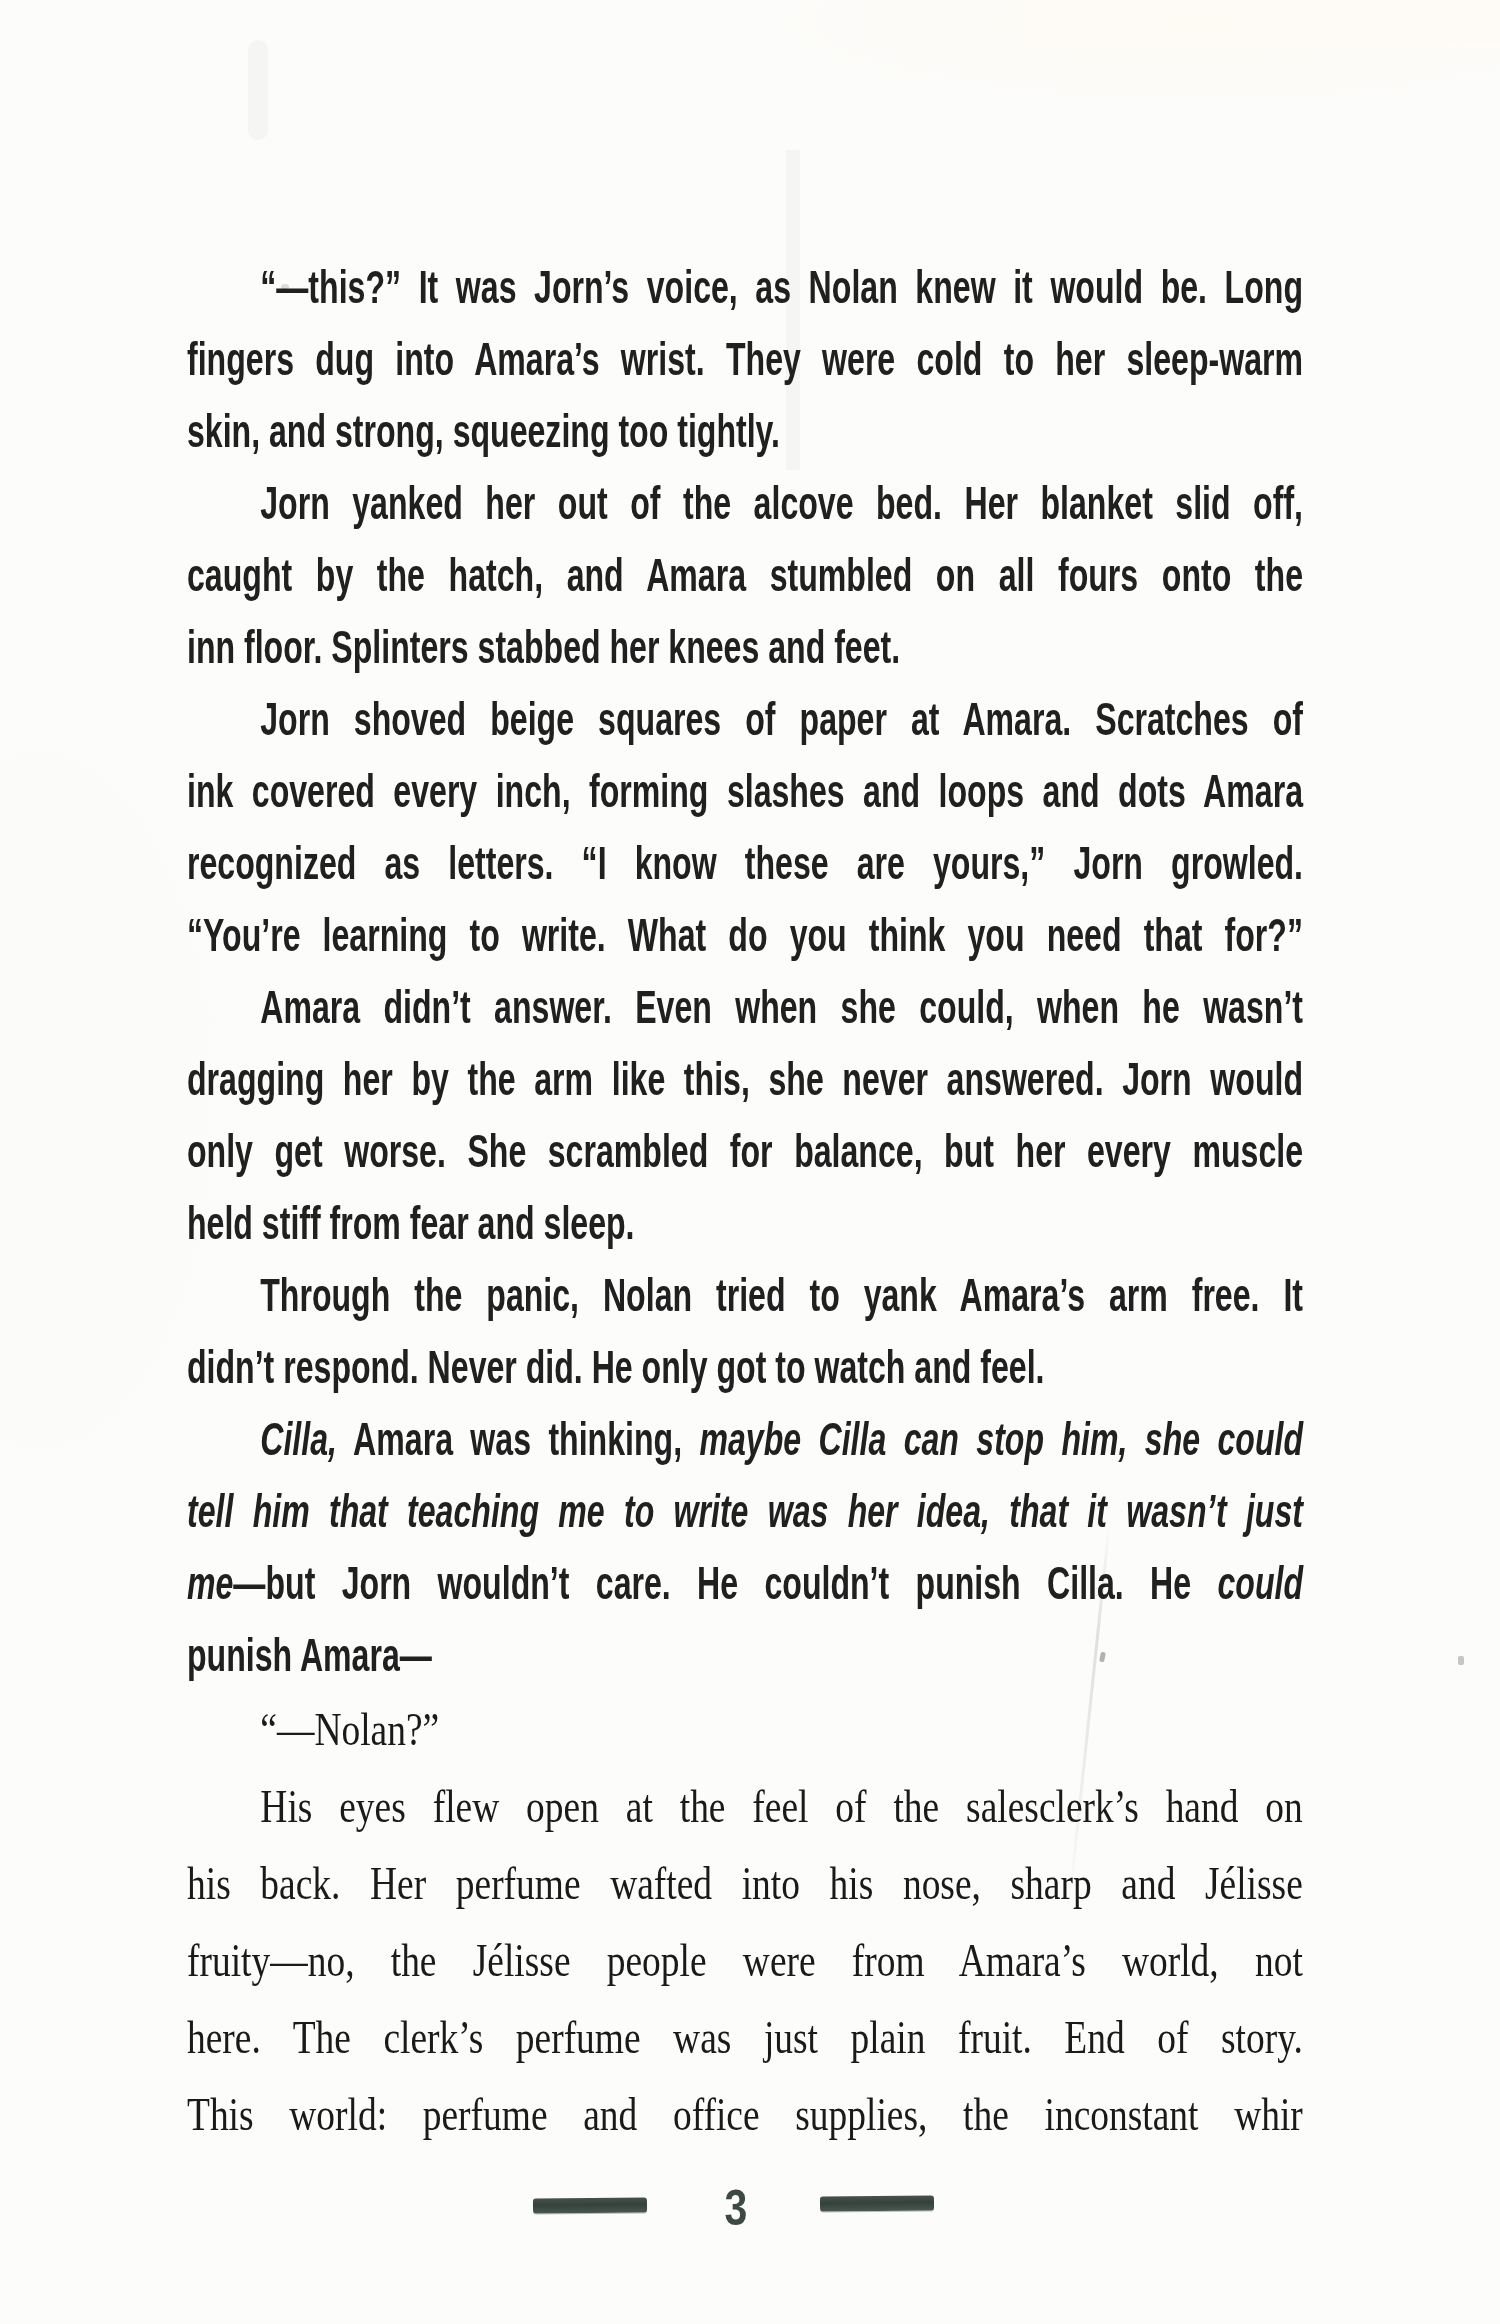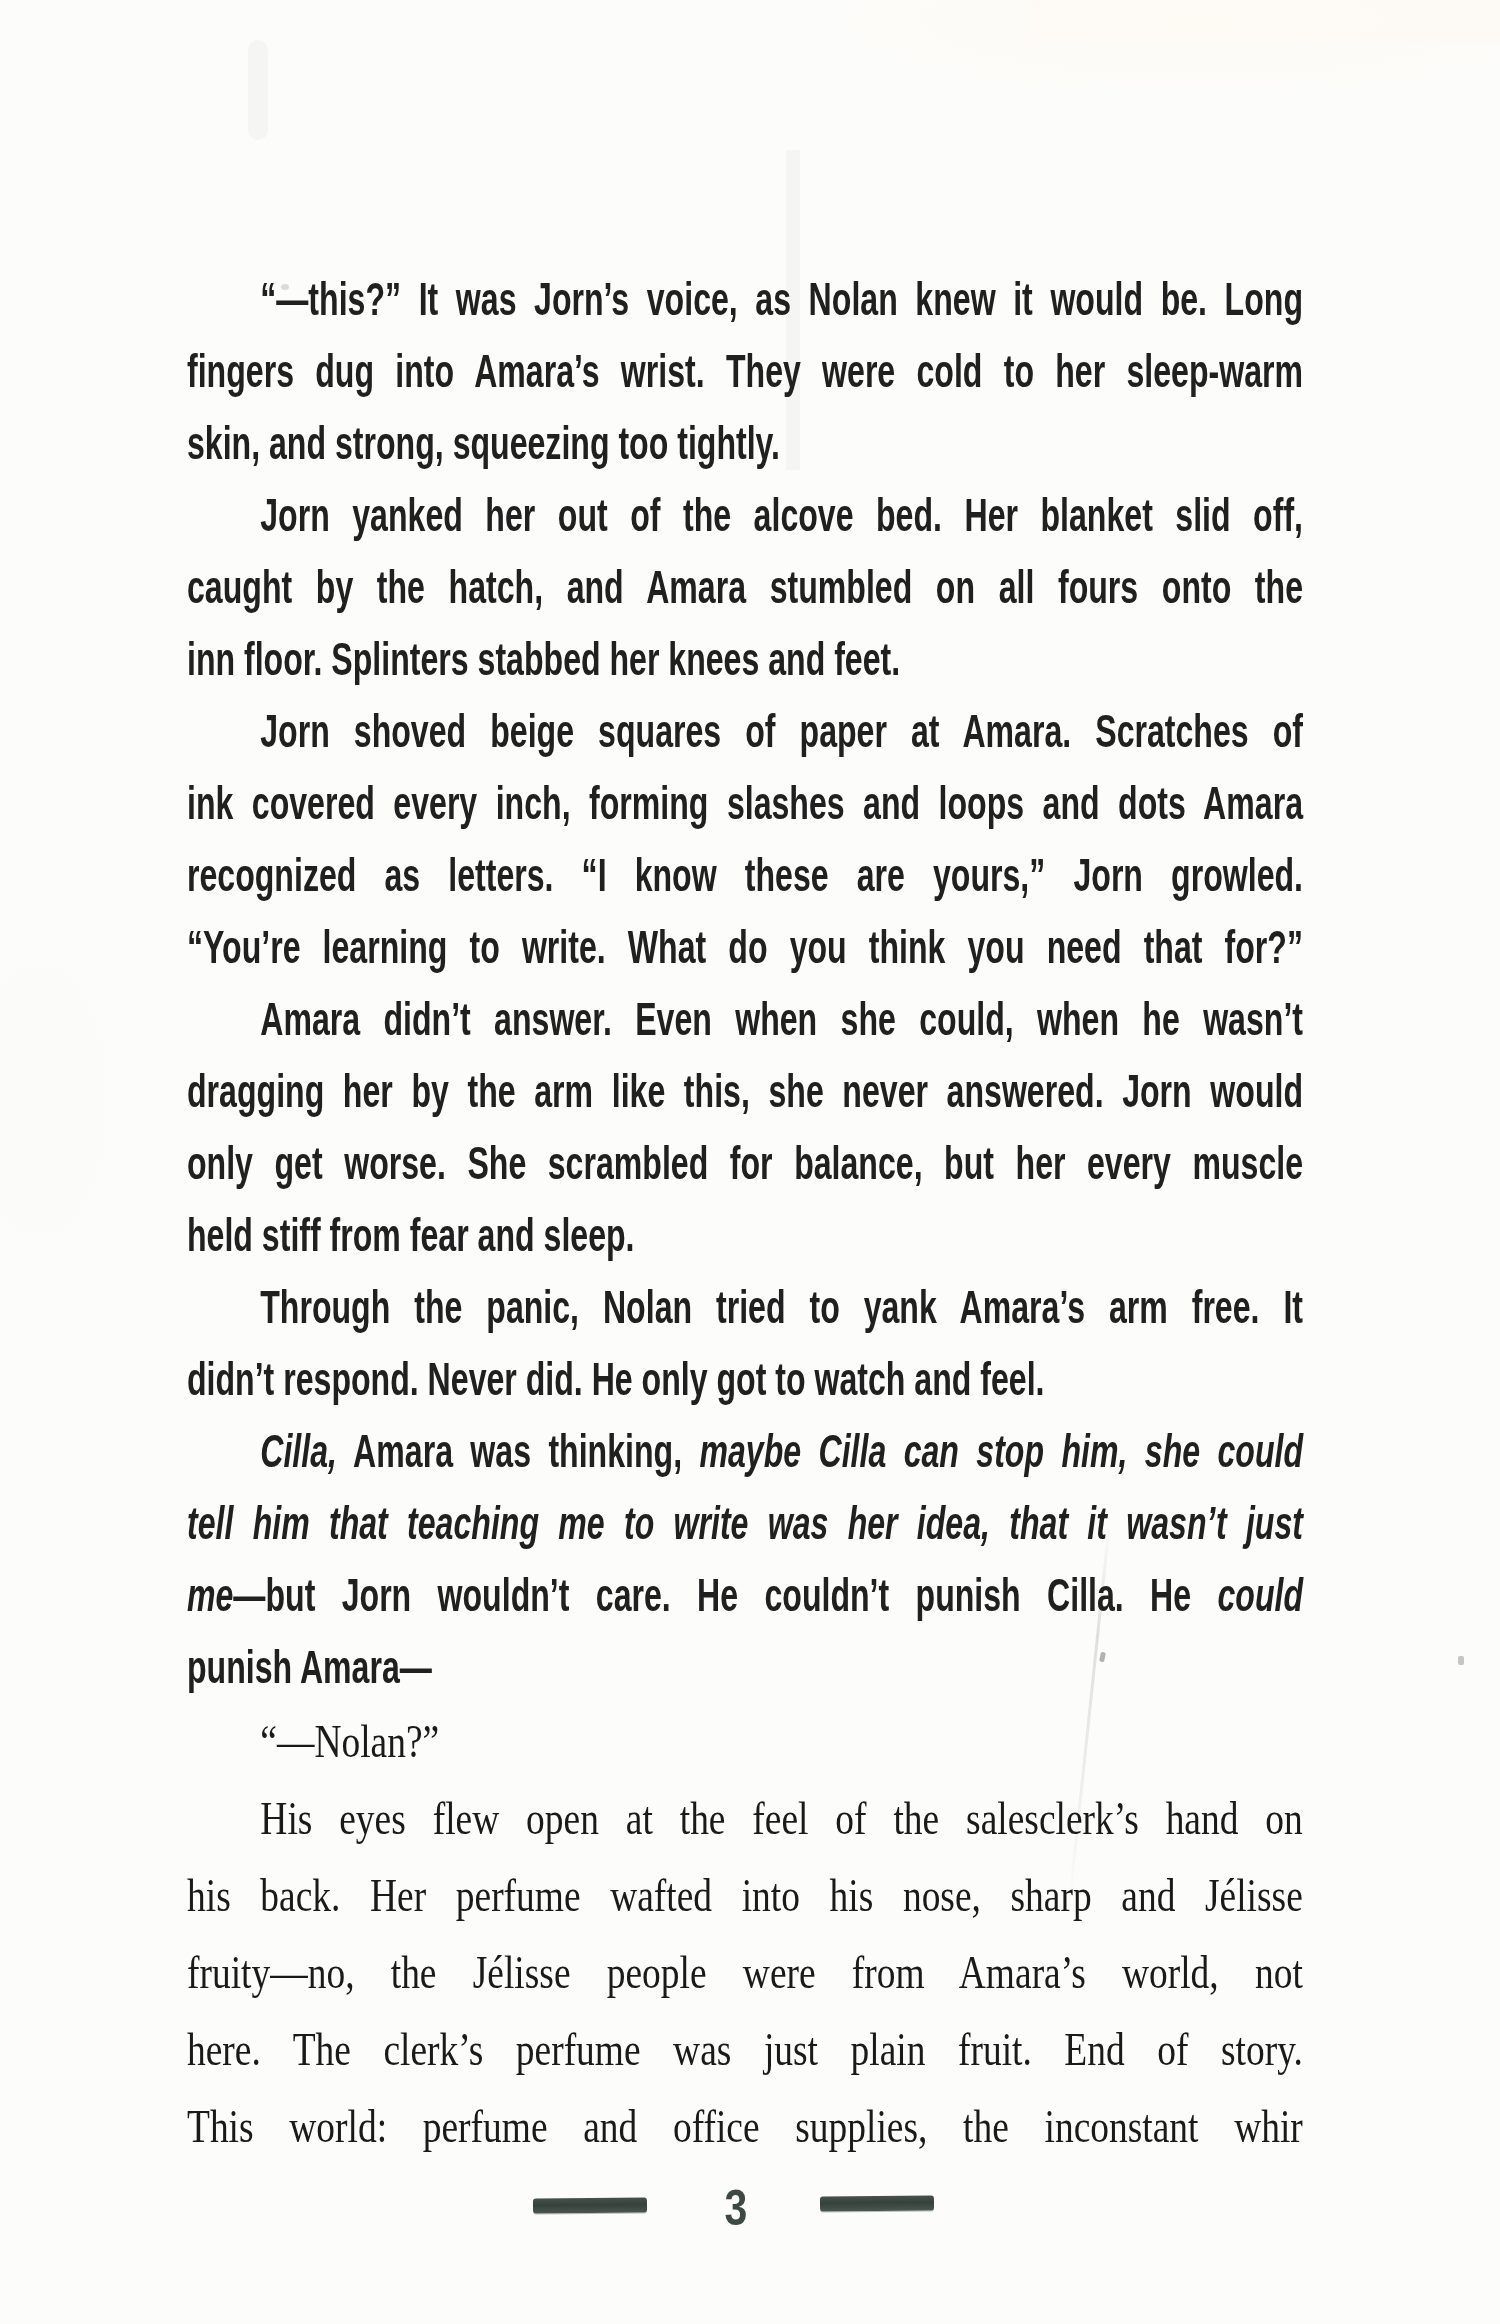--- a/index.html
+++ b/index.html
@@ -19,21 +19,21 @@
   .page{
     position:absolute;inset:0;
     background:
       radial-gradient(ellipse 600px 120px at 1200px 20px, #fdfaf4 0%, rgba(253,250,244,0) 70%),
       radial-gradient(ellipse 300px 600px at 40px 1100px, #fbfbf9 0%, rgba(251,251,249,0) 70%),
       var(--paper);
   }
   
   .text-block{
     position:absolute;
-    left:187px; top:263px;
+    left:187px; top:251px;
     width:1116px;
   }
   .line{display:block;transform-origin:0 50%;}
   .line span{white-space:pre-wrap;}
   .line.sans{
     font-family:"Liberation Sans", sans-serif;
     font-weight:bold;
     font-size:46px;
     height:72px;line-height:72px;
     color:var(--ink-sans);

